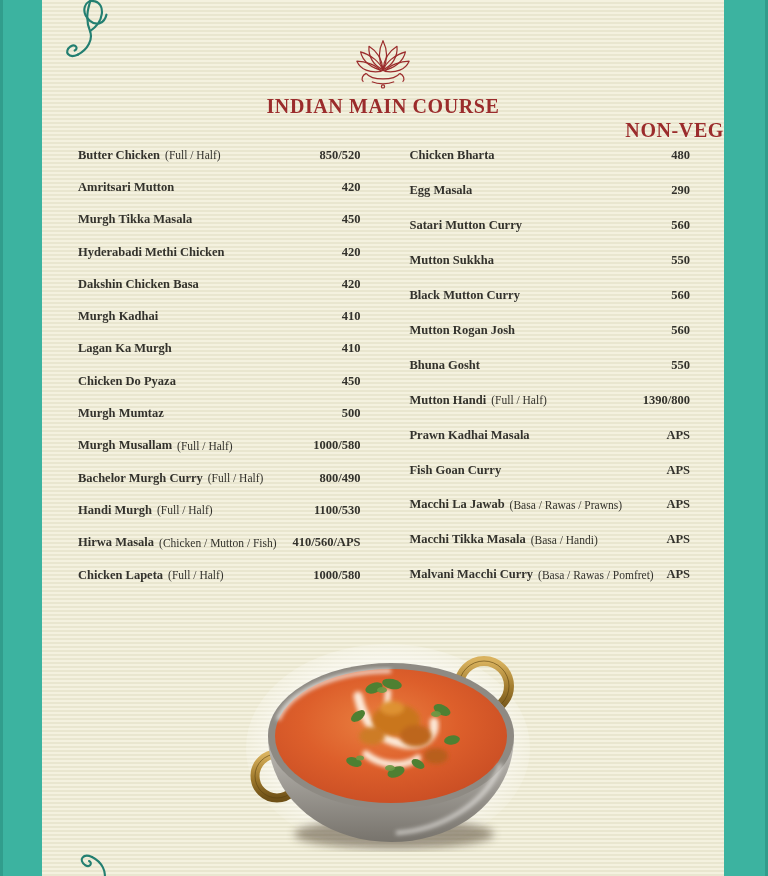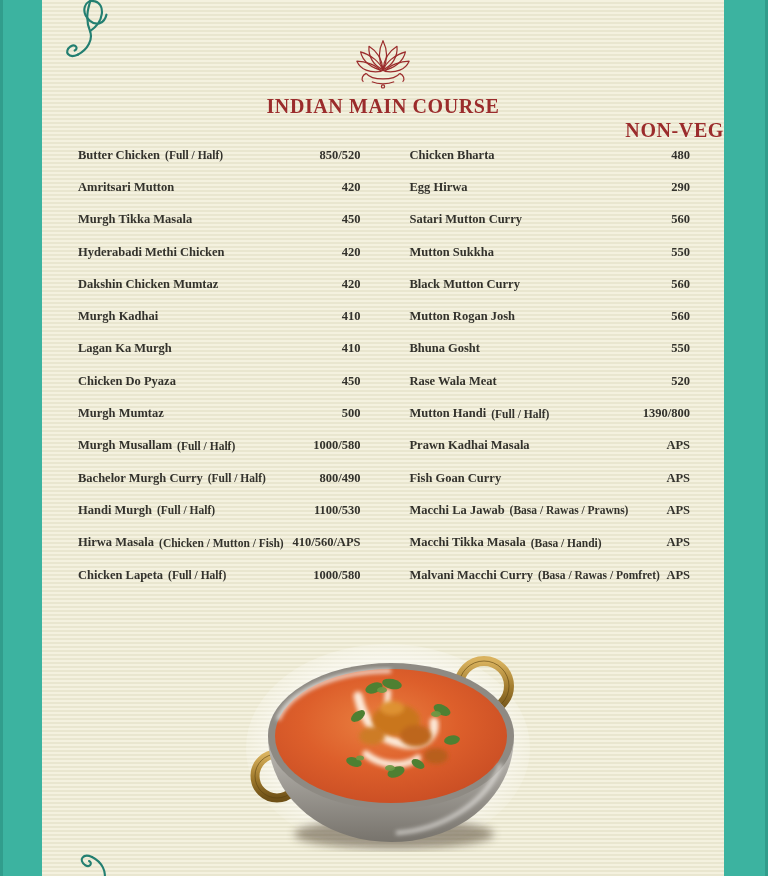--- a/index.html
+++ b/index.html
@@ -34,21 +34,21 @@
     position:absolute; left:78px; top:139px; width:612px;
     display:flex; gap:49px; color:var(--text-dark);
   }
   .col{display:flex; flex-direction:column;}
   .col.left{width:290px;}
   .col.right{width:288px;justify-content:space-between;}
   .row{
     height:32.3px; display:flex; align-items:center; white-space:nowrap;
   }
   .nm{font-size:12.5px; font-weight:bold;}
-  .nt{font-size:11.5px; font-weight:bold; margin-left:5px;}
+  .nt{font-size:11.5px; font-weight:normal; margin-left:5px;}
   .pr{font-size:12.5px; font-weight:bold; margin-left:auto; padding-left:6px;}
   .dish{position:absolute; left:246px; top:644px; width:284px; height:216px;}
 </style>
 </head>
 <body>
 
 <div class="page">
 
   <div class="side-bar left"></div>
   <div class="side-bar right"></div>
@@ -112,21 +112,21 @@
     <span class="pr">450</span>
   </div>
 
   <div class="row">
     <span class="nm">Hyderabadi Methi Chicken</span>
 
     <span class="pr">420</span>
   </div>
 
   <div class="row">
-    <span class="nm">Dakshin Chicken Mumtaz</span>
+    <span class="nm">Dakshin Chicken Basa</span>
 
     <span class="pr">420</span>
   </div>
 
   <div class="row">
     <span class="nm">Murgh Kadhai</span>
 
     <span class="pr">410</span>
   </div>
 
@@ -179,21 +179,21 @@
   </div>
 </div>
     <div class="col right" id="menu-column-right">
   <div class="row">
     <span class="nm">Chicken Bharta</span>
 
     <span class="pr">480</span>
   </div>
 
   <div class="row">
-    <span class="nm">Egg Hirwa</span>
+    <span class="nm">Egg Masala</span>
 
     <span class="pr">290</span>
   </div>
 
   <div class="row">
     <span class="nm">Satari Mutton Curry</span>
 
     <span class="pr">560</span>
   </div>
 
@@ -214,25 +214,20 @@
 
     <span class="pr">560</span>
   </div>
 
   <div class="row">
     <span class="nm">Bhuna Gosht</span>
 
     <span class="pr">550</span>
   </div>
 
-  <div class="row">
-    <span class="nm">Rase Wala Meat</span>
-
-    <span class="pr">520</span>
-  </div>
 
   <div class="row">
     <span class="nm">Mutton Handi</span>
     <span class="nt">(Full / Half)</span>
     <span class="pr">1390/800</span>
   </div>
 
   <div class="row">
     <span class="nm">Prawn Kadhai Masala</span>
 

